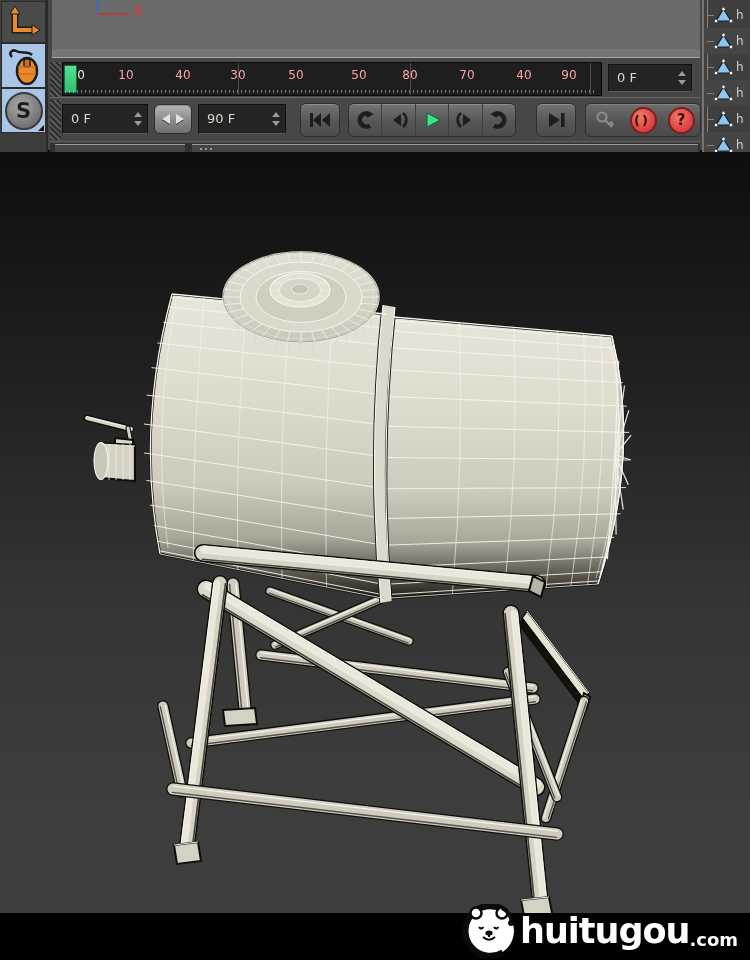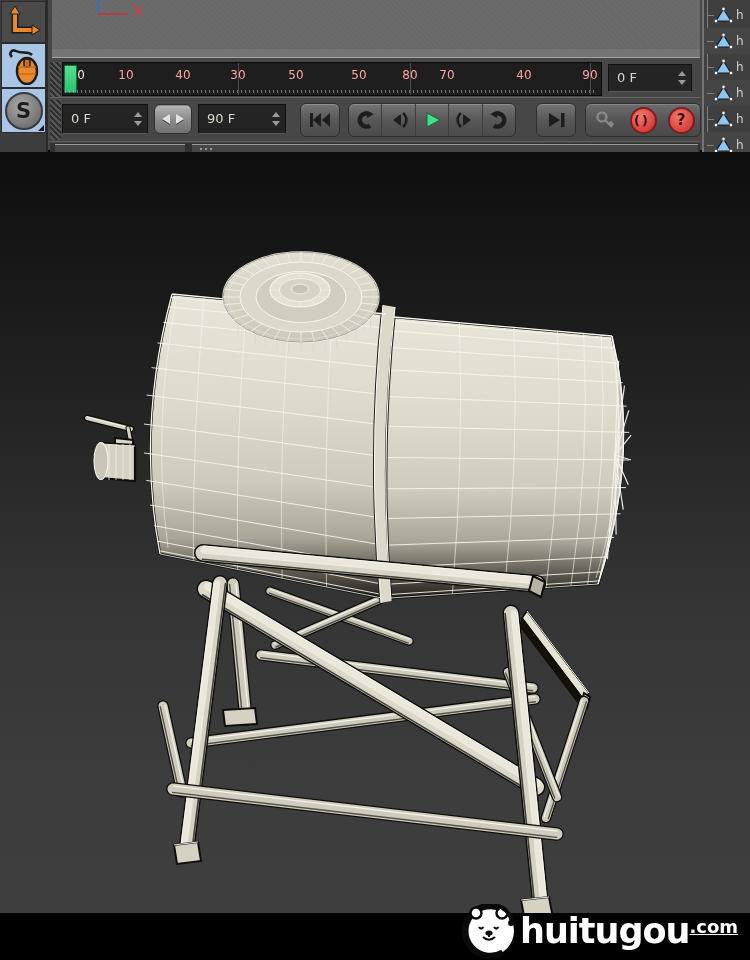--- a/index.html
+++ b/index.html
@@ -70,21 +70,21 @@
   .h-tick{width:7px;height:1px;background:#808080;margin-left:3px;}
   .h-label{color:#cfcfcf;font-size:12px;margin-left:3px;}
 
   
   .render-area{position:absolute;left:0;top:152px;width:750px;height:761px;background:linear-gradient(#0e0e0e 0%,#242424 35%,#353535 60%,#3d3d3d 85%,#3e3e3e 100%);}
 
   
   .wm-band{position:absolute;left:0;top:913px;width:750px;height:47px;background:#000;}
   .wm-logo{position:absolute;left:462px;top:903px;height:56px;display:flex;align-items:center;}
   .wm-brand{color:#fff;font-weight:bold;font-size:35px;letter-spacing:-1px;margin-left:4px;}
-  .wm-tld{color:#fff;font-size:18px;font-weight:bold;align-self:flex-end;margin-bottom:22px;text-decoration:underline;}
+  .wm-tld{color:#fff;font-size:18px;font-weight:bold;align-self:flex-end;margin-bottom:9px;}
   .icon-dark{fill:#1d1d1d;}
 </style>
 </head>
 <body>
 
 <div class="app">
 
   <div class="ui-top">
 
     <div class="viewport">
@@ -135,23 +135,23 @@
       <div class="gline" style="left:347px"></div>
       <div class="gline" style="left:527px"></div>
       <div class="playhead"></div>
       <span class="tick-label first" style="left:18px">0</span>
       <span class="tick-label" style="left:63px">10</span>
       <span class="tick-label" style="left:120px">40</span>
       <span class="tick-label" style="left:175px">30</span>
       <span class="tick-label" style="left:233px">50</span>
       <span class="tick-label" style="left:296px">50</span>
       <span class="tick-label" style="left:347px">80</span>
-      <span class="tick-label" style="left:384px">70</span>
+      <span class="tick-label" style="left:404px">70</span>
       <span class="tick-label" style="left:461px">40</span>
-      <span class="tick-label" style="left:527px">90</span>
+      <span class="tick-label" style="left:506px">90</span>
       <div class="dots"></div>
     </div>
     <div class="field" style="left:608px;top:64px;width:84px;height:28px;">
       <span>0 F</span>
       <span class="spin">
           <span class="up"></span>
           <span class="dn"></span>
         </span>
     </div>
 

